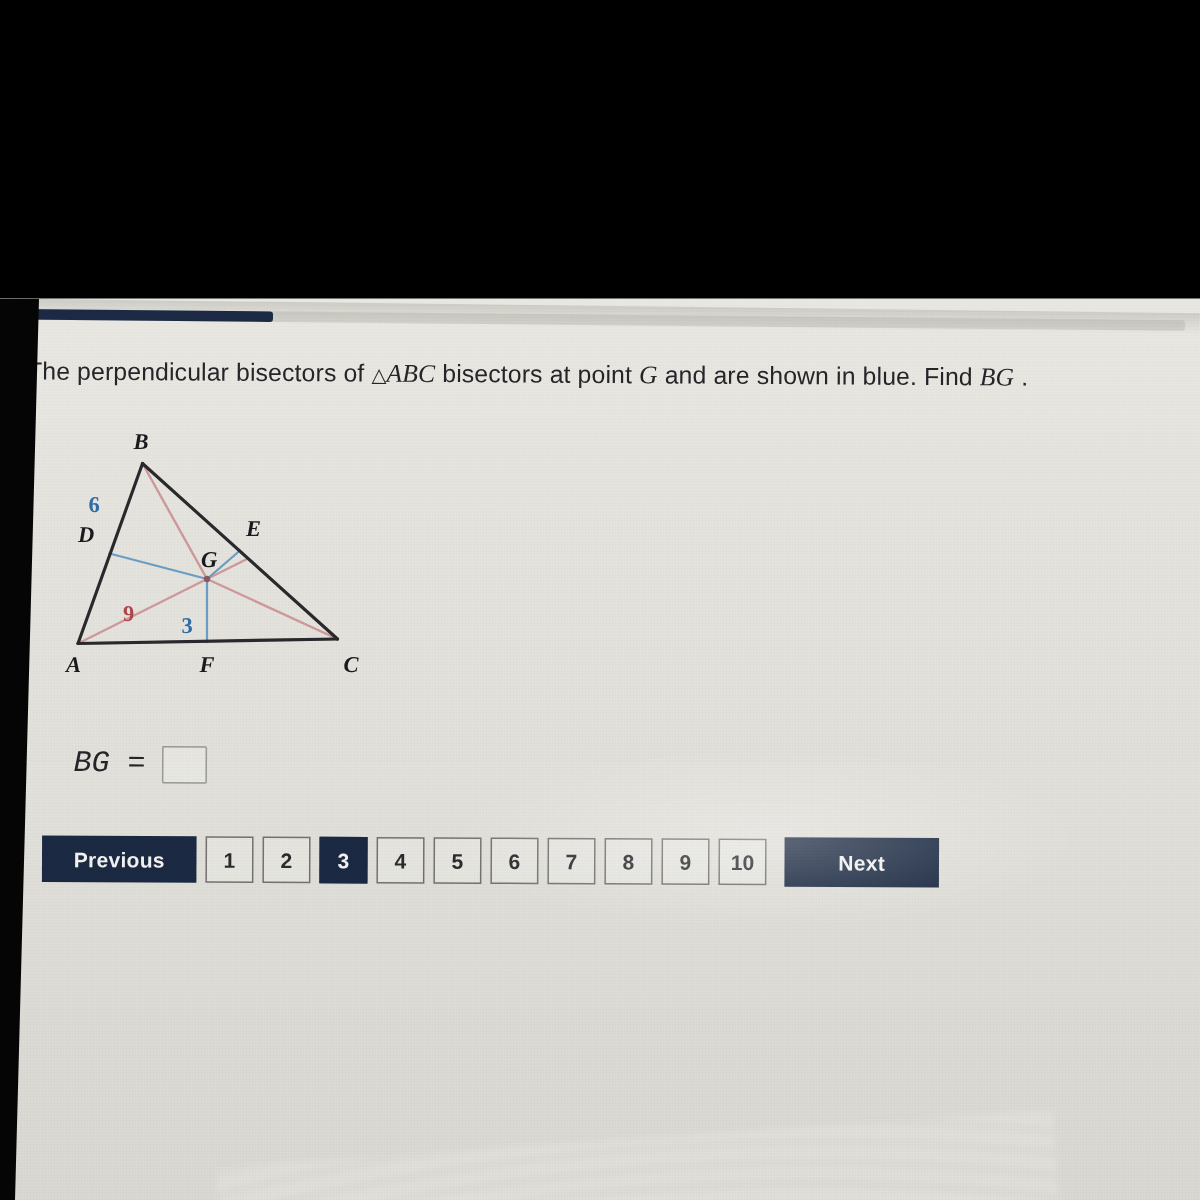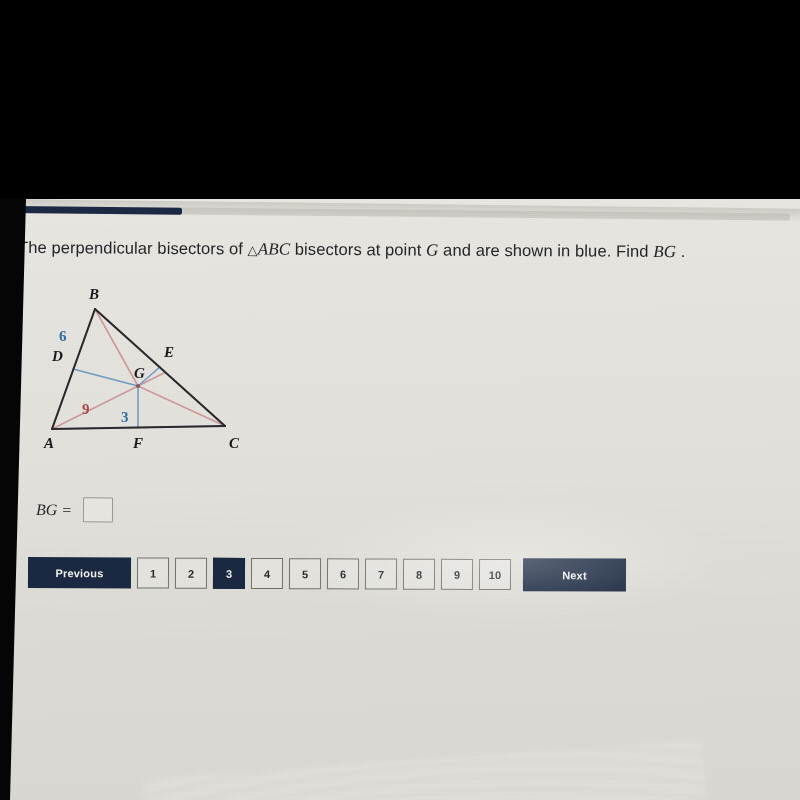--- a/index.html
+++ b/index.html
@@ -85,33 +85,33 @@
   .vlabel{font-family:"Liberation Serif",serif;font-style:italic;font-weight:600;
           font-size:15px;fill:#1b1b1f;}
   .numblue{font-family:"Liberation Serif",serif;font-weight:700;font-size:15px;fill:#2f6ea8;}
   .numred{font-family:"Liberation Serif",serif;font-weight:700;font-size:15px;fill:#b0474b;}
 
   
   #answer-row{
     position:absolute;left:36px;top:298px;display:flex;align-items:center;gap:11px;
     transform:rotate(0.3deg);transform-origin:0 50%;
   }
-  #answer-label{font-family:Liberation Serif, serif;font-style:italic;font-size:16px;color:#26262a;}
+  #answer-label{font-family:Liberation Mono, monospace;font-style:italic;font-size:20px;color:#26262a;margin-left:13px;}
   #answer-box{
     width:28px;height:23px;border:1.6px solid #9b9a94;background:rgba(255,255,255,.22);
     border-radius:1px;
   }
 
   
   #nav{
     position:absolute;left:28px;top:357px;display:flex;align-items:center;gap:6px;
     transform:rotate(0.25deg);transform-origin:0 50%;
   }
   .navbtn{
-    font-family:"Liberation Sans",sans-serif;font-weight:bold;font-size:11px;
+    font-family:"Liberation Sans",sans-serif;font-weight:bold;font-size:14px;
     display:flex;align-items:center;justify-content:center;
     border-radius:0;box-sizing:border-box;user-select:none;
   }
   .wide{width:103px;height:31px;background:#1b2942;color:#f2f2f0;letter-spacing:.2px;}
   #btn-next{width:103px;height:33px;margin-left:6px;}
   .num{width:32px;height:31px;background:rgba(255,255,255,.18);
        border:1.4px solid #73726d;color:#2b2b2e;}
   .num.active{background:#1b2942;border-color:#1b2942;color:#f2f2f0;}
 </style>
 </head>

